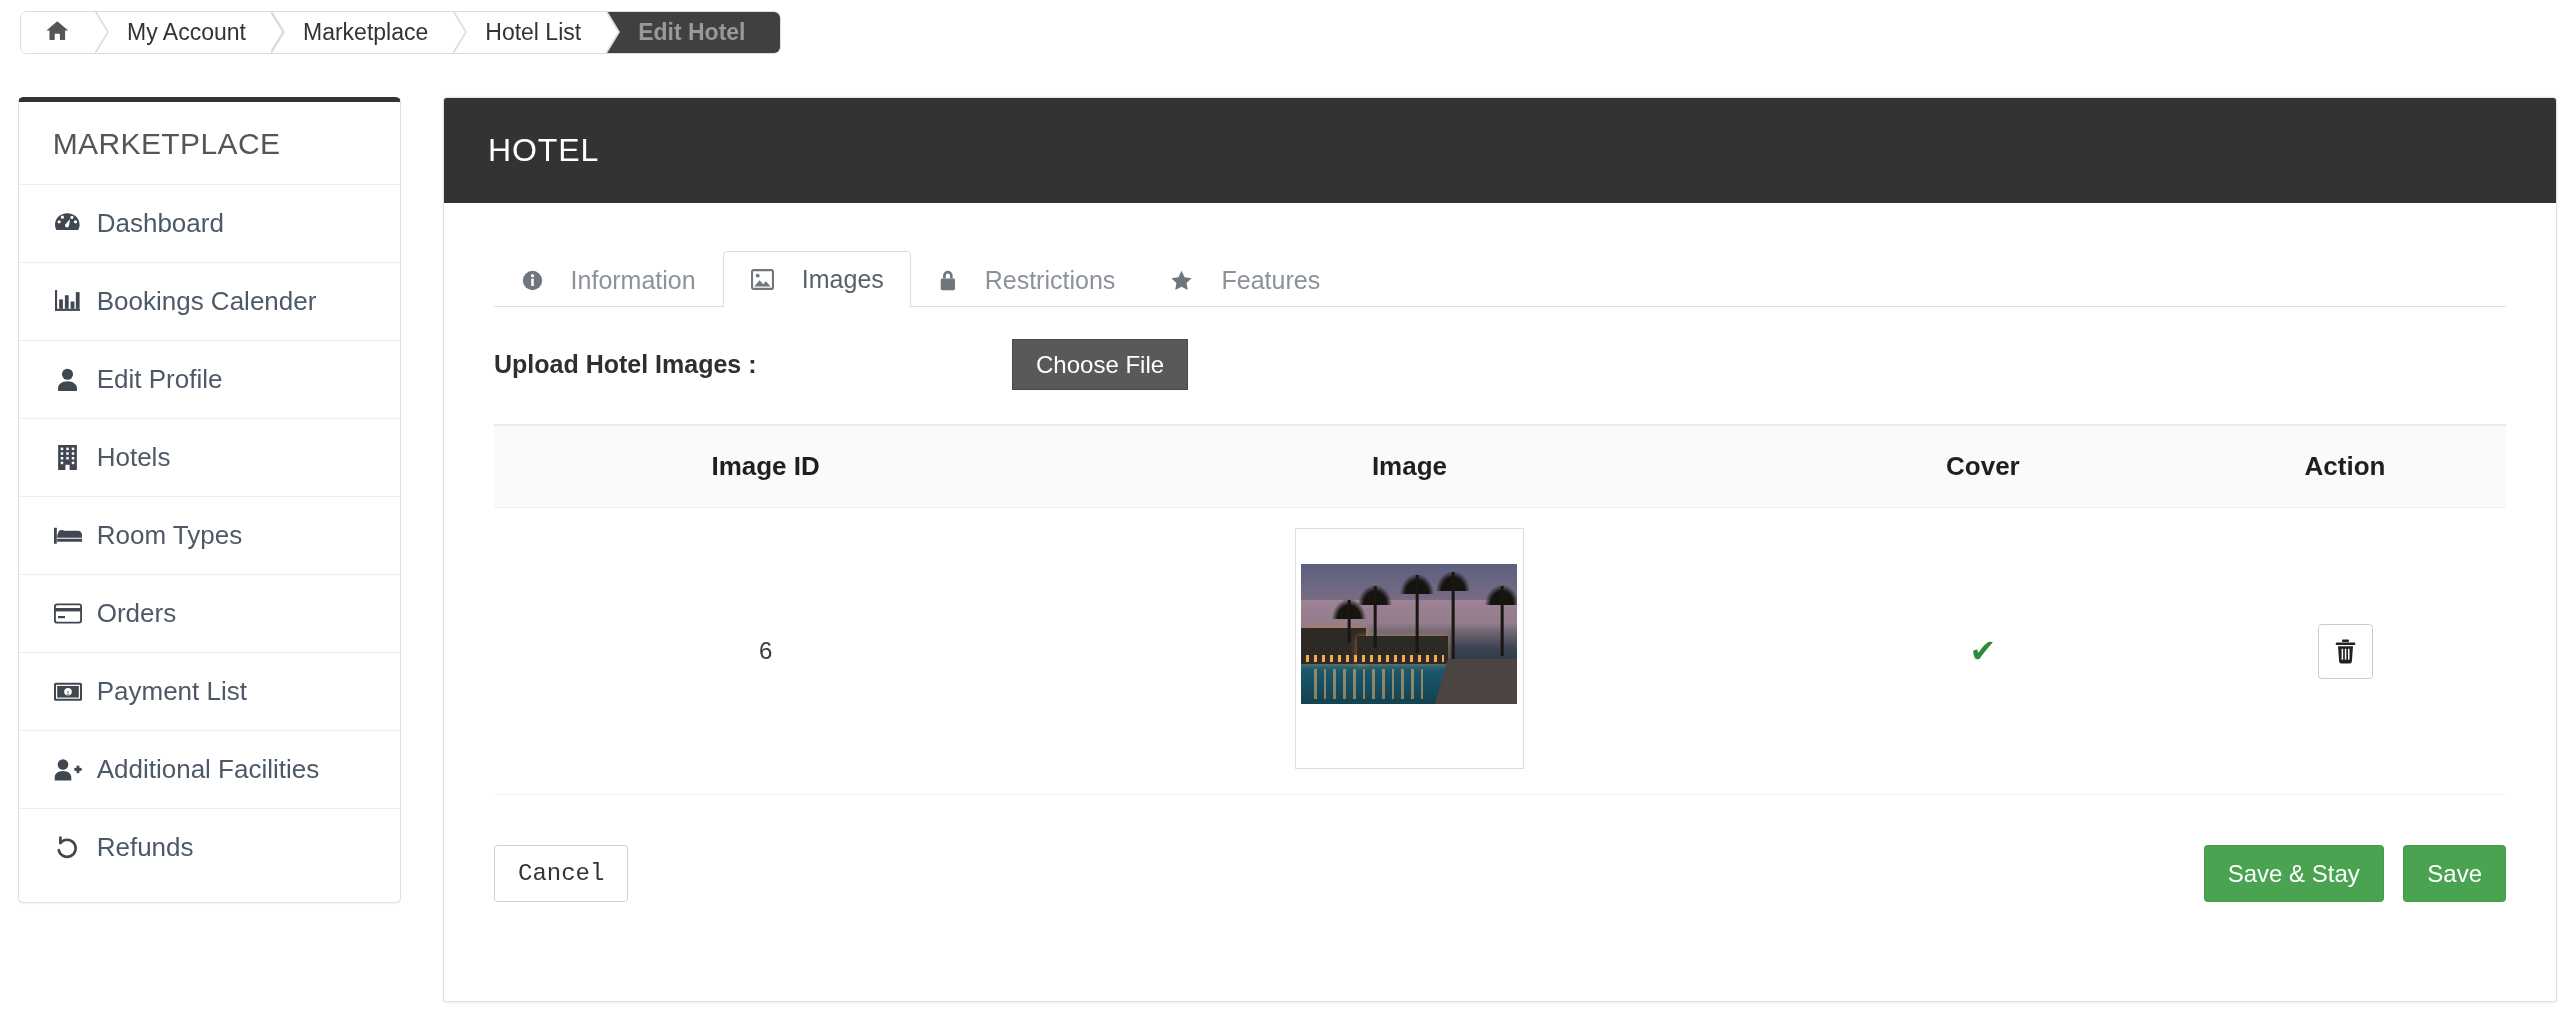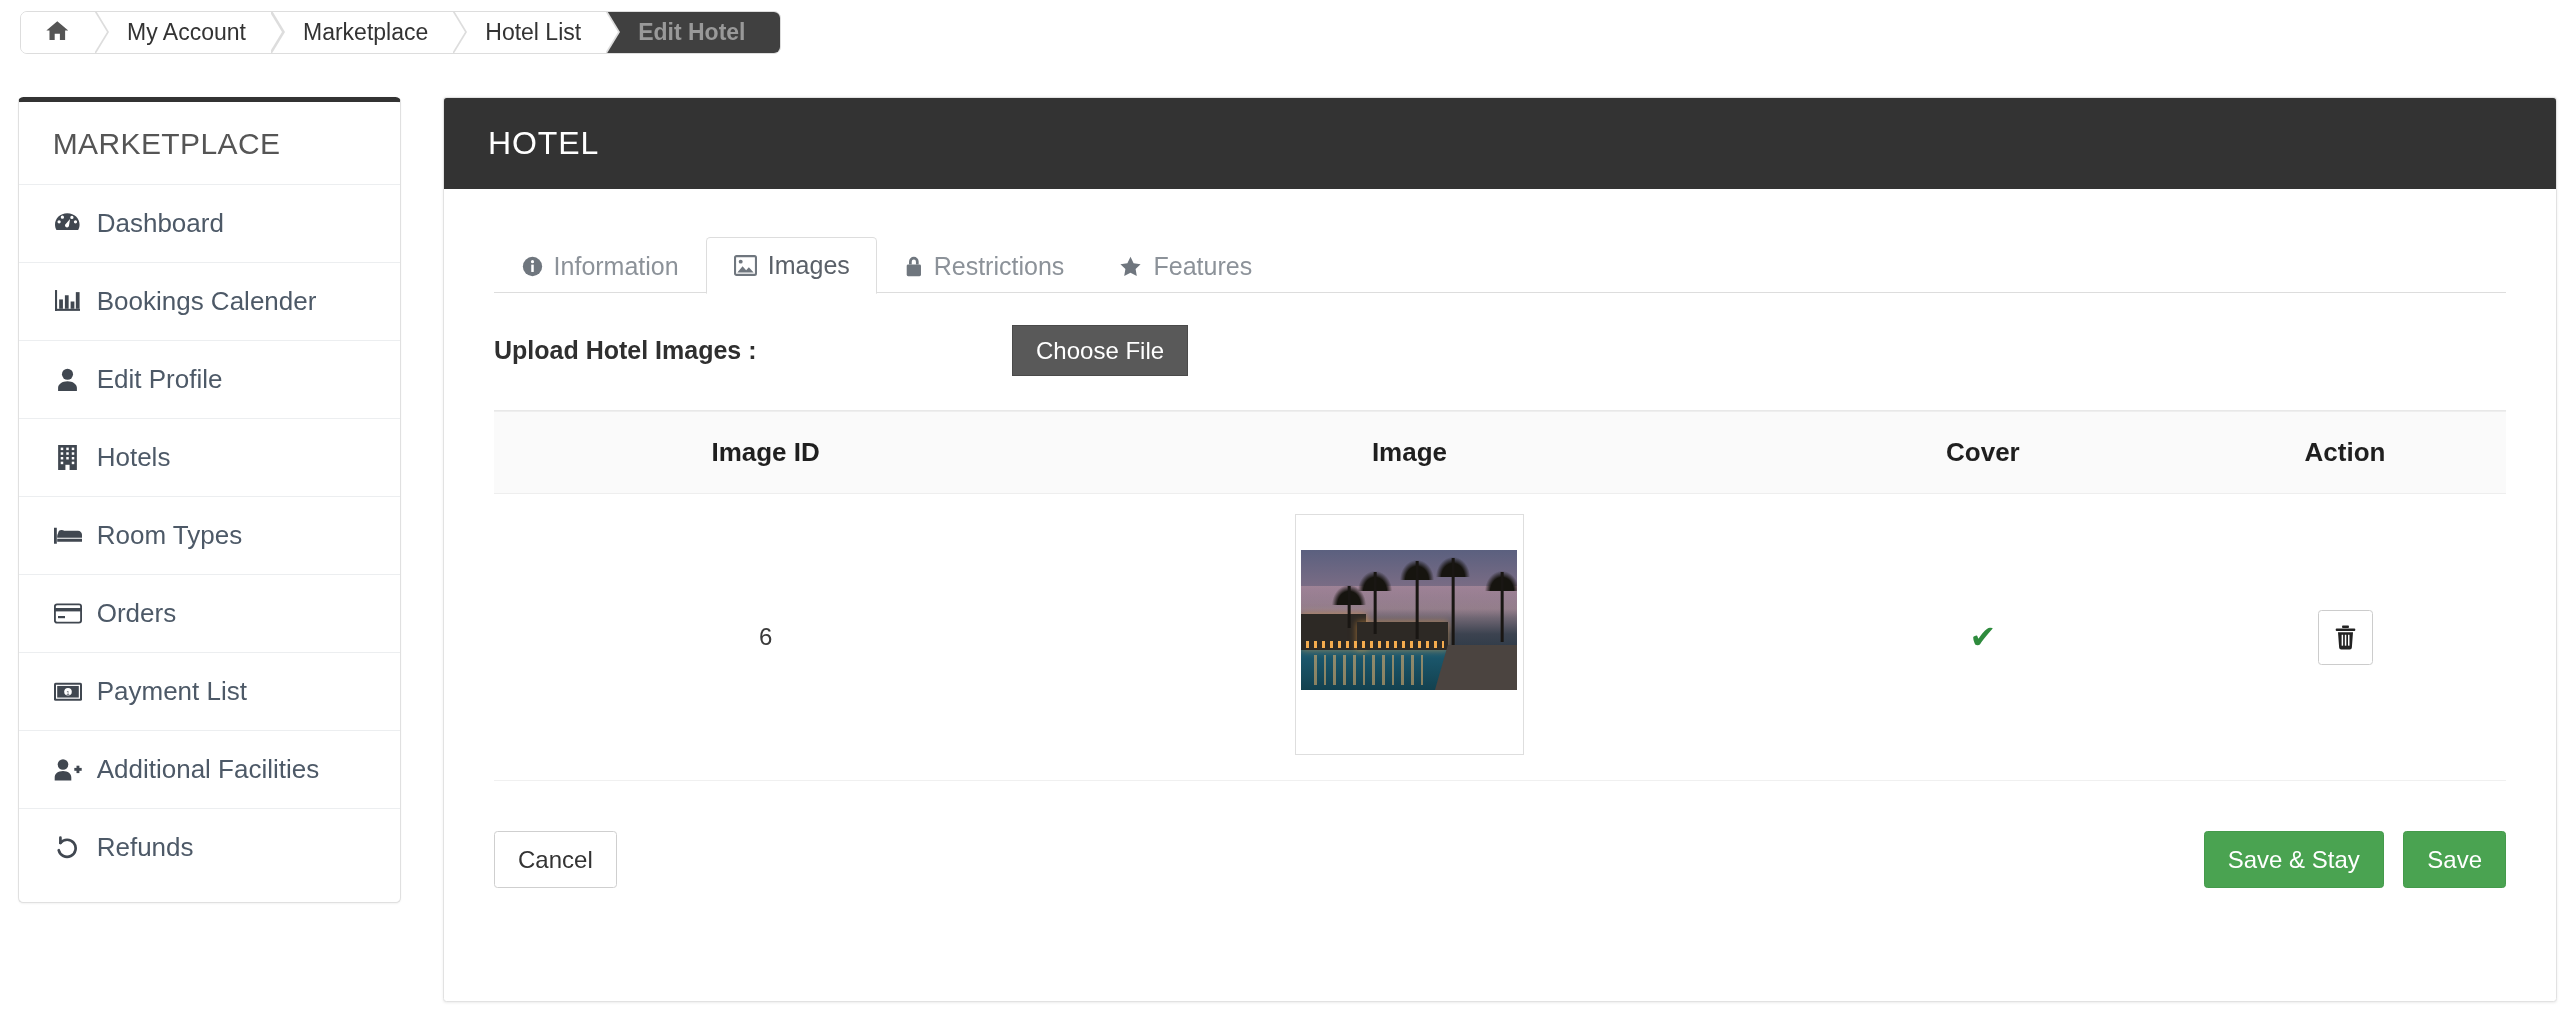--- a/index.html
+++ b/index.html
@@ -87,38 +87,38 @@
     width: 2114px;
     background: #ffffff;
     border: 0.9px solid #e2e2e2;
     border-radius: 3.5px;
     box-shadow: 0 0.9px 2.7px rgba(0,0,0,0.08);
     height: 905px;
   }
   .panel-header {
     background: #333333;
     color: #ffffff;
-    height: 91px;
+    height: 105px;
     display: flex; align-items: center;
     padding: 0 44px;
     font-size: 32px;
     letter-spacing: 0.9px;
     border-radius: 2.7px 2.7px 0 0;
   }
   .panel-body { padding: 0 50px; }
 
   
   .tabs {
     display: flex; align-items: flex-end;
     border-bottom: 1.8px solid #dddddd;
     margin-top: 35px;
     height: 69px;
   }
   .tab {
-    display: flex; align-items: center; gap: 11px;
+    display: flex; align-items: center; gap: 28px;
     padding: 0 26.6px;
     height: 55px;
     font-size: 25px;
     color: #8c9299;
     cursor: pointer;
     border: 1.8px solid transparent;
     margin-bottom: -1.8px;
     white-space: nowrap;
   }
   .tab.active {
@@ -272,21 +272,21 @@
   }
   .btn {
     font-size: 24px;
     padding: 0 23px;
     height: 57px;
     display: inline-flex; align-items: center; justify-content: center;
     cursor: pointer;
     border-radius: 3.5px;
     font-family: "Liberation Sans", sans-serif;
   }
-  .btn-cancel { background: #ffffff; border: 1.8px solid #cfcfcf; color: #333333; }
+  .btn-cancel { background: #ffffff; border: 1.8px solid #cfcfcf; color: #333333; font-family: Liberation Mono, monospace; }
   .btn-green { background: #4aa351; border: 1.8px solid #449a4b; color: #ffffff; margin-left: 19.5px; }
   .footer-right { display: flex; }
 </style>
 </head>
 <body>
 
 <div class="page">
 
   <nav class="breadcrumb-wrap">
     <a class="crumb first">

